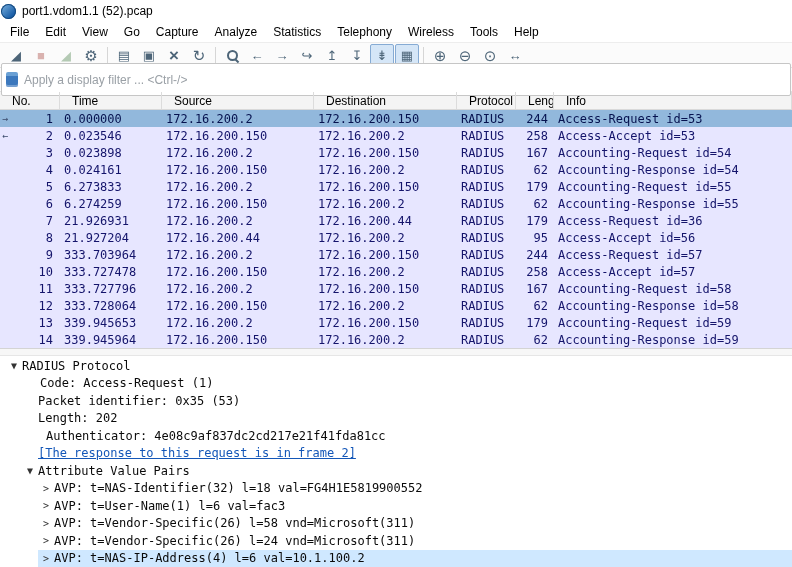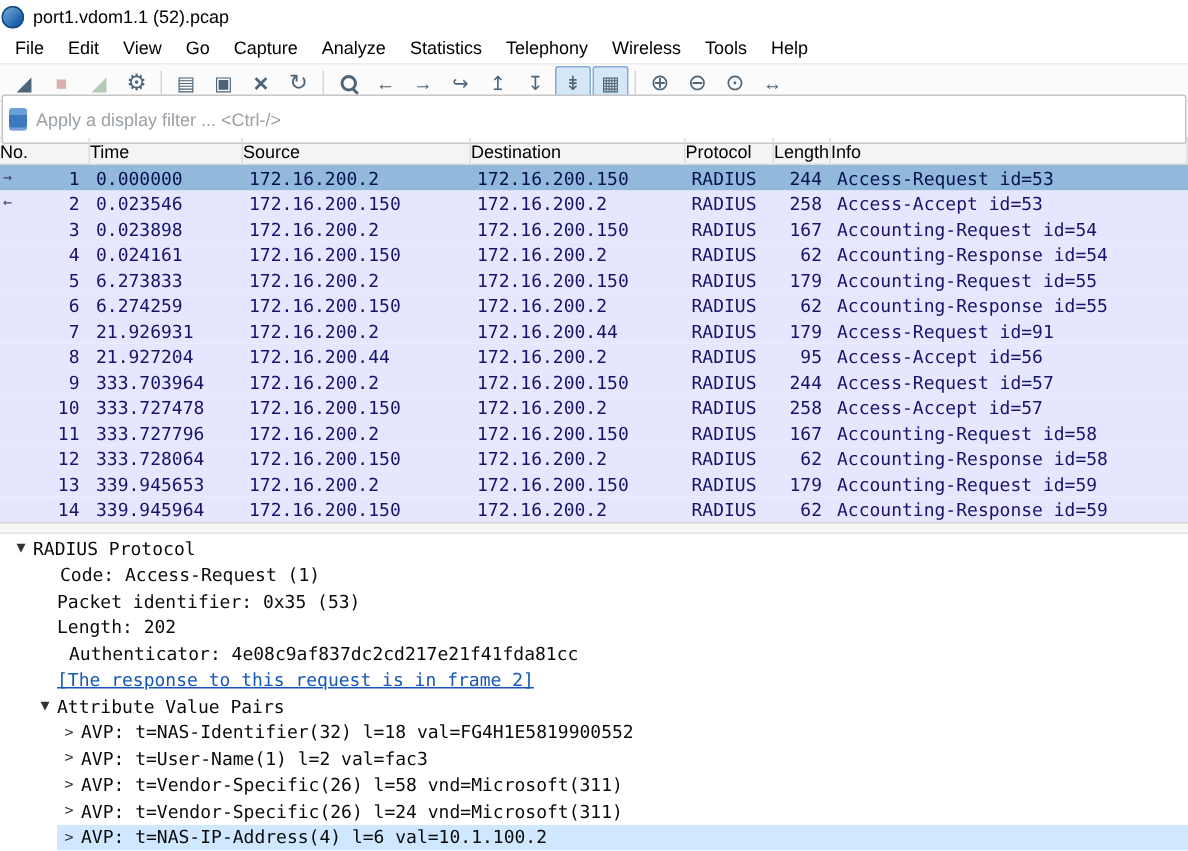--- a/index.html
+++ b/index.html
@@ -34,21 +34,21 @@
 
   
   .filterbar{height:24px;background:#fbfbfb;display:flex;align-items:center;padding:1px 1px;border-bottom:1px solid #e0e0e0}
   .filter-field{flex:1;height:33px;background:#fff;border:1px solid #c6c6c6;border-radius:2px;display:flex;align-items:center;gap:6px;padding-left:4px}
   .bookmark{width:12px;height:15px;border-radius:2px;background:linear-gradient(180deg,#6aa0d4 0 30%,#3c78bd 30% 100%);box-shadow:inset 0 -2px 0 rgba(255,255,255,.3);flex:none}
   .filter-field input{border:none;outline:none;flex:1;font-family:"Liberation Sans",sans-serif;font-size:12px;color:#333;background:transparent}
   .filter-field input::placeholder{color:#9aa0a6}
 
   
   .plist-header{display:grid;grid-template-columns:60px 102px 152px 143px 59px 38px 1fr;height:18px;background:#f4f4f4;border-bottom:1px solid #d9d9d9;align-items:stretch}
-  .hcell{padding:0 0;border-right:1px solid #dcdcdc;display:flex;align-items:center;font-size:12px;color:#000;white-space:nowrap;overflow:hidden}
+  .hcell{padding:0 12px;border-right:1px solid #dcdcdc;display:flex;align-items:center;font-size:12px;color:#000;white-space:nowrap;overflow:hidden}
   .plist-body{height:238px;overflow:hidden}
   .prow{display:grid;grid-template-columns:60px 102px 152px 143px 59px 38px 1fr;height:17px;font-family:"DejaVu Sans Mono",monospace;font-size:12px;background:var(--packet-row-bg,#e7e6ff);color:var(--packet-row-fg,#14146b);align-items:center}
   .prow.selected{background:var(--selected-packet-bg,#92b8dc);color:var(--selected-packet-fg,#06124f)}
   .c{padding:0 4px;white-space:nowrap;overflow:hidden}
   .c.no{text-align:right;padding-right:7px;position:relative}
   .c.length{text-align:right;padding-right:6px}
   .marker{position:absolute;left:2px;top:1px;font-size:10px;color:#3a4a6b}
 
   
   .splitter{height:8px;background:#f7f7f7;border-top:1px solid #d4d4d4;border-bottom:1px solid #e6e6e6}
@@ -224,21 +224,21 @@
           <div class="c length" data-name="packet-cell-length">62</div>
           <div class="c info" data-name="packet-cell-info">Accounting-Response id=55</div>
         </div>
         <div class="prow" data-name="packet-row">
           <div class="c no" data-name="packet-cell-no">7</div>
           <div class="c time" data-name="packet-cell-time">21.926931</div>
           <div class="c source" data-name="packet-cell-source">172.16.200.2</div>
           <div class="c destination" data-name="packet-cell-destination">172.16.200.44</div>
           <div class="c protocol" data-name="packet-cell-protocol">RADIUS</div>
           <div class="c length" data-name="packet-cell-length">179</div>
-          <div class="c info" data-name="packet-cell-info">Access-Request id=91</div>
+          <div class="c info" data-name="packet-cell-info">Access-Request id=36</div>
         </div>
         <div class="prow" data-name="packet-row">
           <div class="c no" data-name="packet-cell-no">8</div>
           <div class="c time" data-name="packet-cell-time">21.927204</div>
           <div class="c source" data-name="packet-cell-source">172.16.200.44</div>
           <div class="c destination" data-name="packet-cell-destination">172.16.200.2</div>
           <div class="c protocol" data-name="packet-cell-protocol">RADIUS</div>
           <div class="c length" data-name="packet-cell-length">95</div>
           <div class="c info" data-name="packet-cell-info">Access-Accept id=56</div>
         </div>
@@ -346,21 +346,21 @@
       </div>
       <div class="drow" data-name="detail-row" style="padding-left: 38px;">
         <div class="fill">
           <span class="expander" data-name="expander-icon">&gt;</span>
           <span class="dtext" data-name="detail-text">AVP: t=NAS-Identifier(32) l=18 val=FG4H1E5819900552</span>
         </div>
       </div>
       <div class="drow" data-name="detail-row" style="padding-left: 38px;">
         <div class="fill">
           <span class="expander" data-name="expander-icon">&gt;</span>
-          <span class="dtext" data-name="detail-text">AVP: t=User-Name(1) l=2 val=fac3</span>
+          <span class="dtext" data-name="detail-text">AVP: t=User-Name(1) l=6 val=fac3</span>
         </div>
       </div>
       <div class="drow" data-name="detail-row" style="padding-left: 38px;">
         <div class="fill">
           <span class="expander" data-name="expander-icon">&gt;</span>
           <span class="dtext" data-name="detail-text">AVP: t=Vendor-Specific(26) l=58 vnd=Microsoft(311)</span>
         </div>
       </div>
       <div class="drow" data-name="detail-row" style="padding-left: 38px;">
         <div class="fill">

